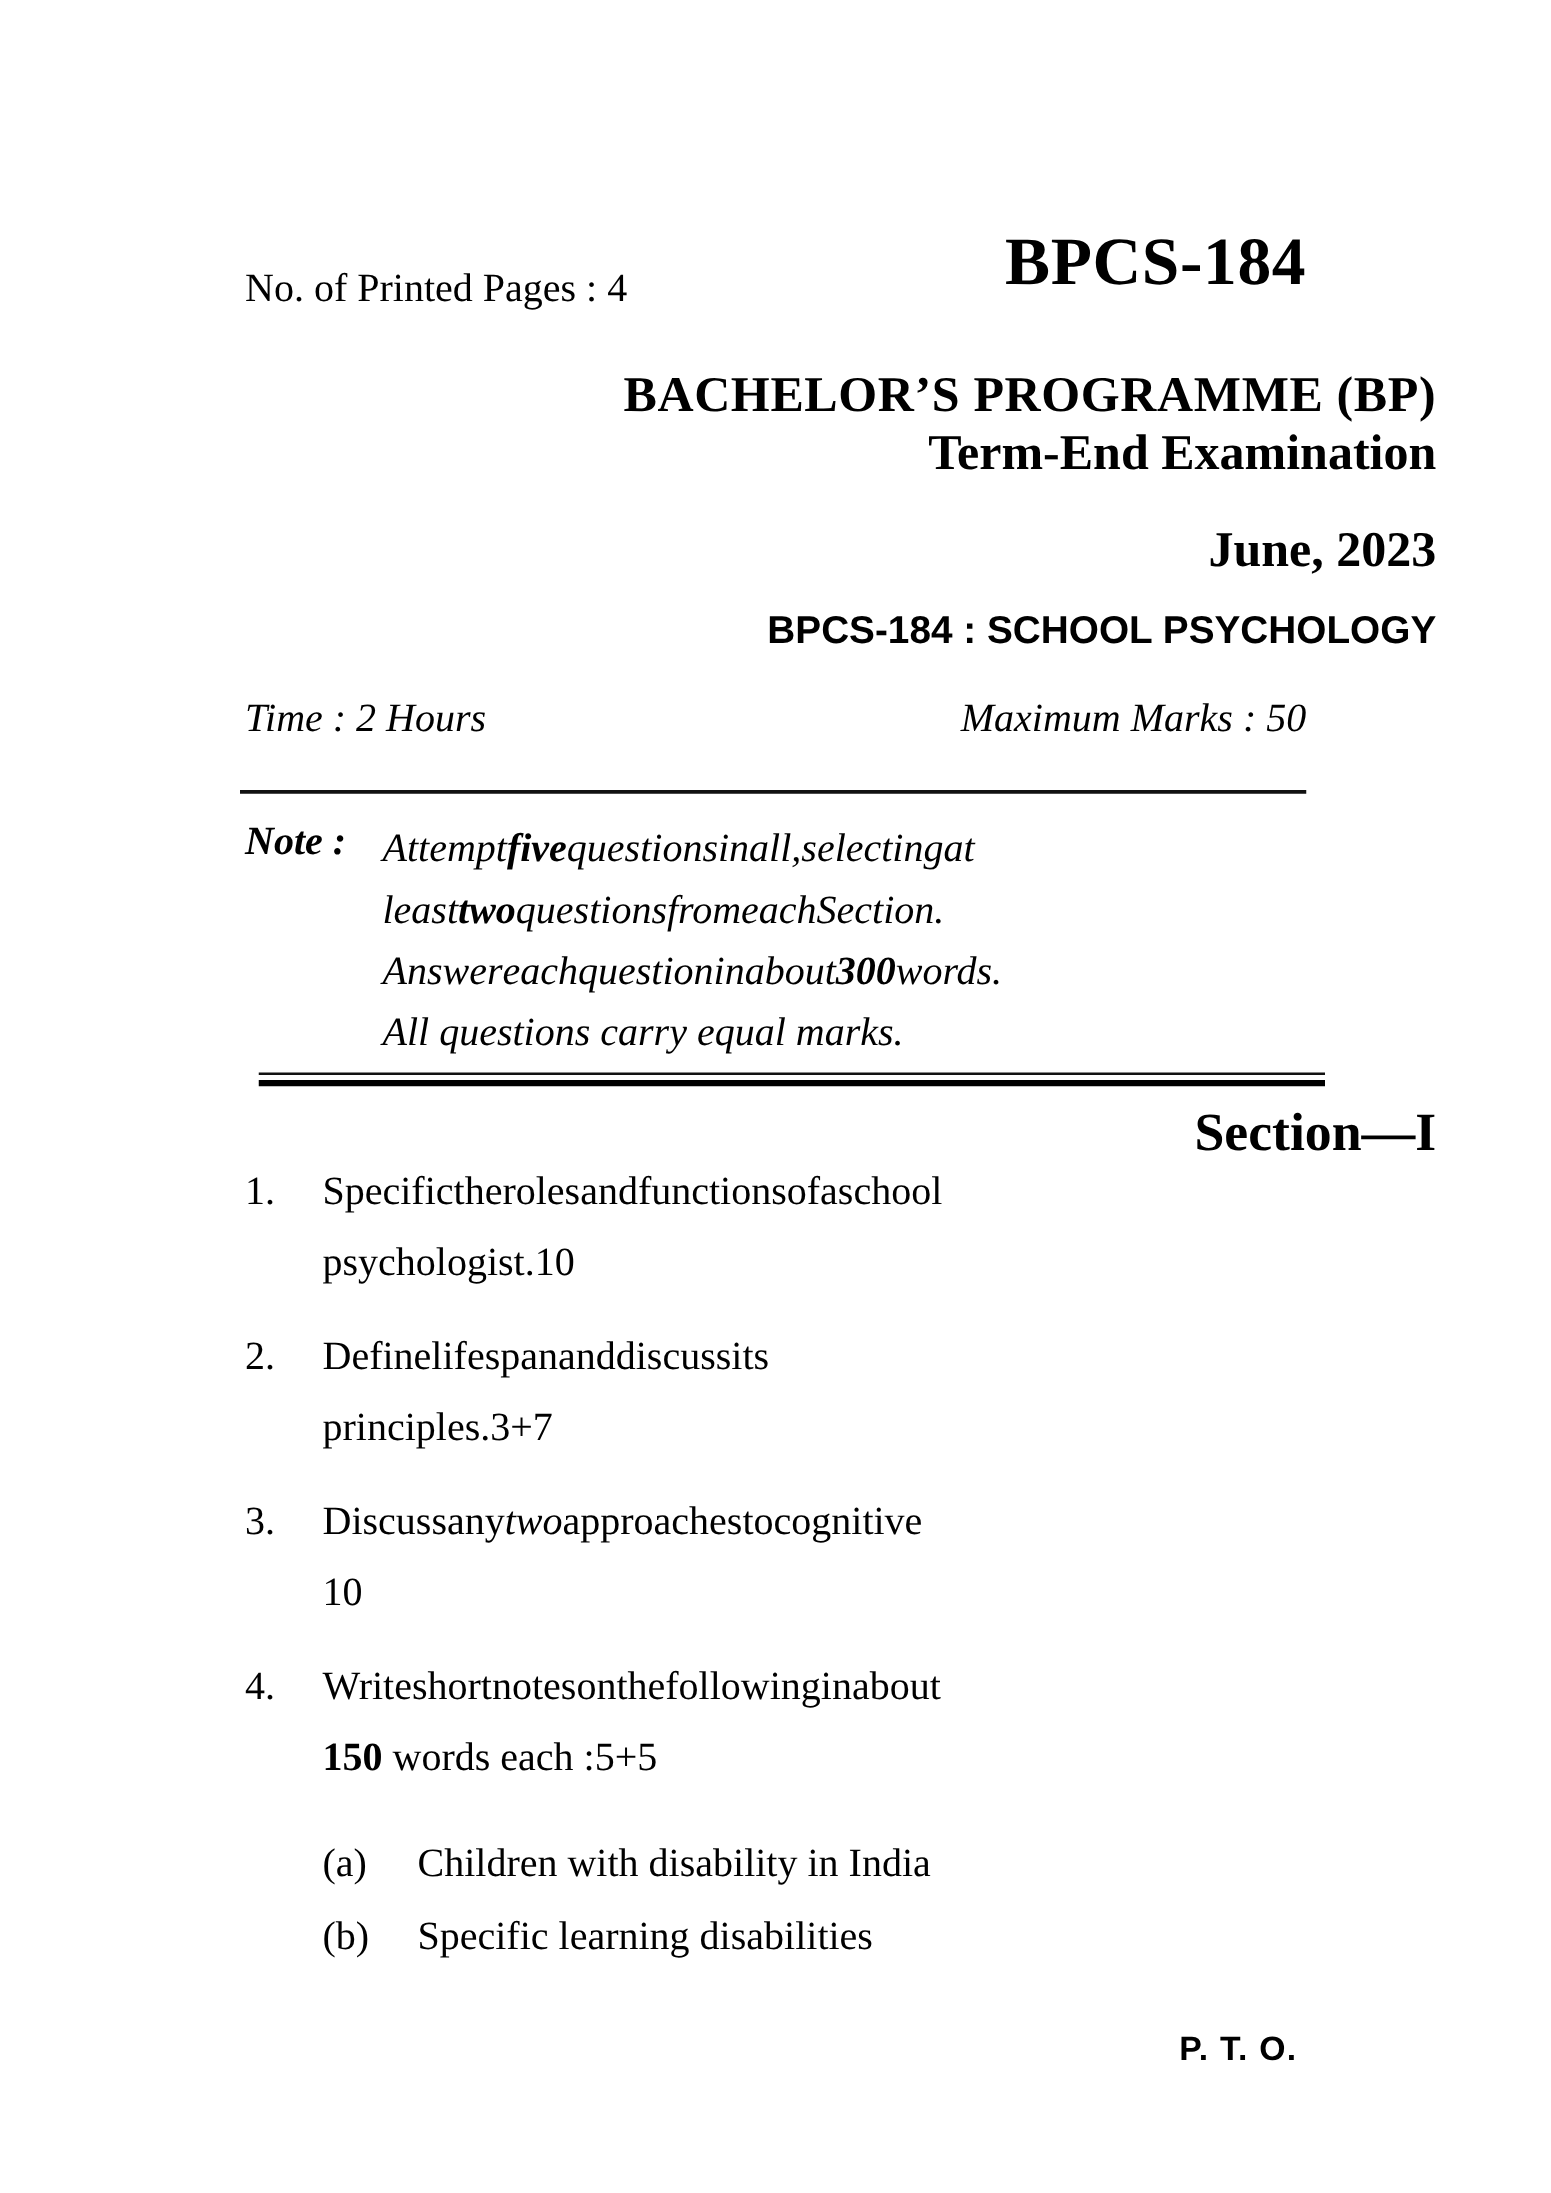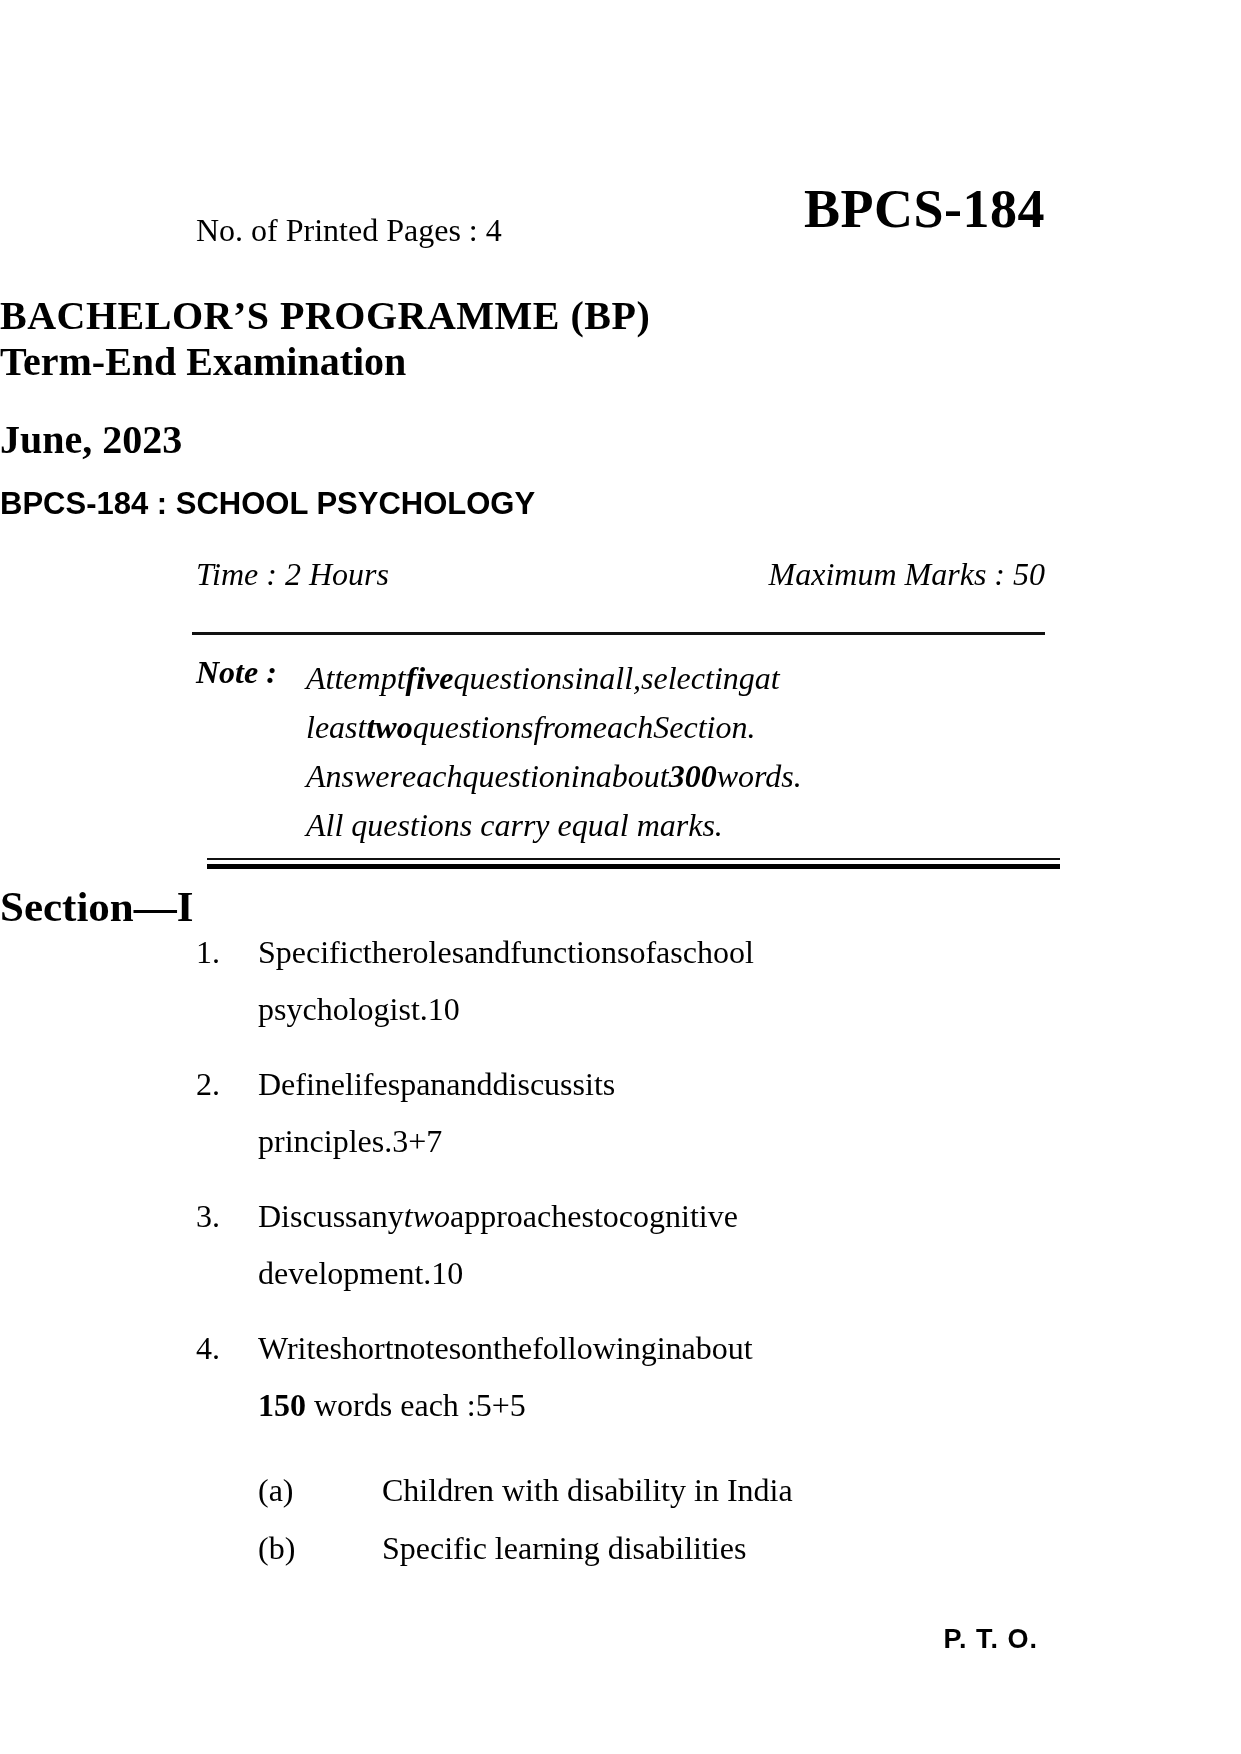--- a/index.html
+++ b/index.html
@@ -4,21 +4,21 @@
 <style>
   html, body { margin: 0; padding: 0; background: #ffffff; }
   body { width: 1241px; height: 1754px; position: relative; overflow: hidden; color: #000; font-family: "DejaVu Serif", "Liberation Serif", serif; }
   .abs { position: absolute; }
   .serif { font-family: "Liberation Serif", "DejaVu Serif", serif; }
   .sans { font-family: "Liberation Sans", "DejaVu Sans", sans-serif; }
 
   .printed-pages { left: 196px; top: 212px; font-size: 32px; }
   .code-top { right: 196px; top: 178px; font-size: 54px; font-weight: bold; letter-spacing: 0.5px; }
 
-  .center { left: 0; width: 1149px; text-align: left; font-weight: bold; }
+  .center { left: 0; width: 1149px; text-align: right; font-weight: bold; }
   .programme { top: 292px; font-size: 40px; letter-spacing: 0.5px; }
   .term { top: 338px; font-size: 40px; }
   .date { top: 416px; font-size: 40px; }
   .course { top: 486px; font-size: 31px; }
 
   .time { left: 196px; top: 556px; font-size: 32px; font-style: italic; }
   .marks { right: 196px; top: 556px; font-size: 32px; font-style: italic; }
 
   .rule { left: 192px; top: 632px; width: 853px; height: 3px; background: #111; }
 
@@ -31,21 +31,21 @@
 
   .section { top: 882px; font-size: 43px; }
 
   .q { left: 196px; width: 850px; font-size: 32px; }
   .q-num { position: absolute; left: 0; top: 0; }
   .q-body { position: absolute; left: 62px; width: 788px; line-height: 57px; }
   .q-line { display: flex; justify-content: flex-start; }
 
   .sub { left: 258px; font-size: 32px; }
   .sub-label { position: absolute; left: 0; }
-  .sub-text { position: absolute; left: 76px; white-space: nowrap; margin-left: 48px; }
+  .sub-text { position: absolute; left: 76px; white-space: nowrap; }
 
   .pto { right: 203px; top: 1624px; font-size: 27px; font-weight: bold; letter-spacing: 1px; }
 </style>
 </head>
 <body>
 
 <div class="abs serif printed-pages">No. of Printed Pages : 4</div>
 <div class="abs serif code-top">BPCS-184</div>
 
 <div class="abs serif center programme">BACHELOR’S PROGRAMME (BP)</div>
@@ -136,21 +136,20 @@
   <div class="q-body" style="top:14px;">
     <div class="q-line">
       <span>Discuss</span>
       <span>any</span>
       <i>two</i>
       <span>approaches</span>
       <span>to</span>
       <span>cognitive</span>
     </div>
     <div class="q-line">
-      <span>development.</span>
       <span>10</span>
     </div>
   </div>
 </div>
 
 <div class="abs serif q" style="top:1306px;">
   <div class="q-num" style="top:14px;line-height:57px;">4.</div>
   <div class="q-body" style="top:14px;">
     <div class="q-line">
       <span>Write</span>

